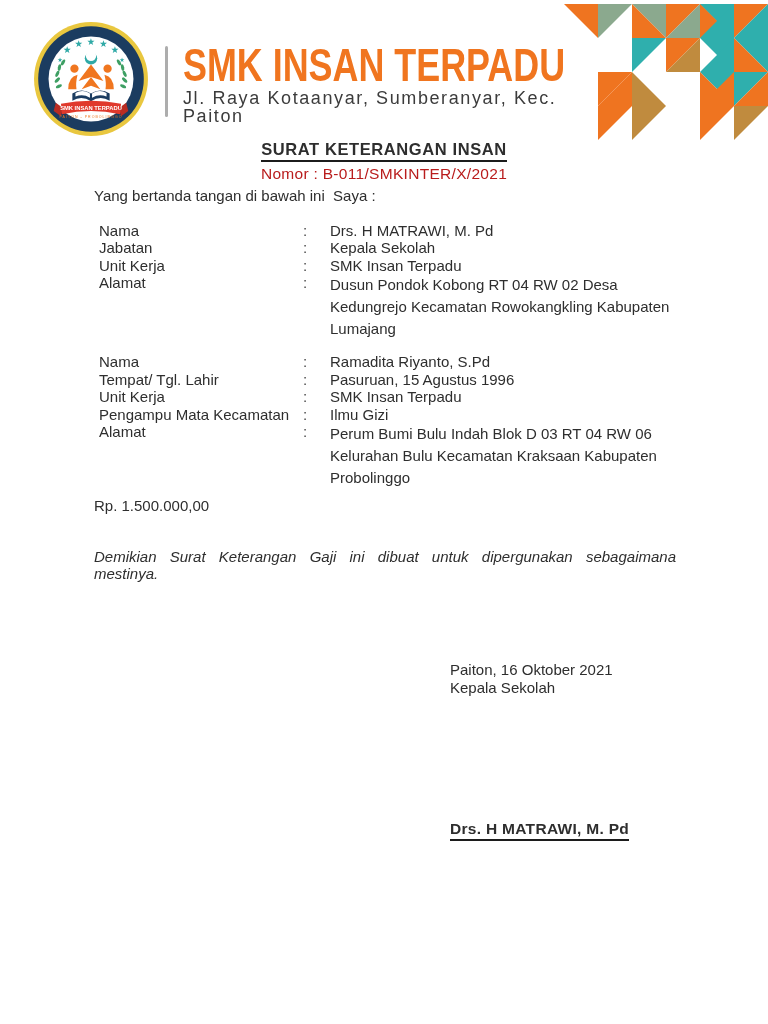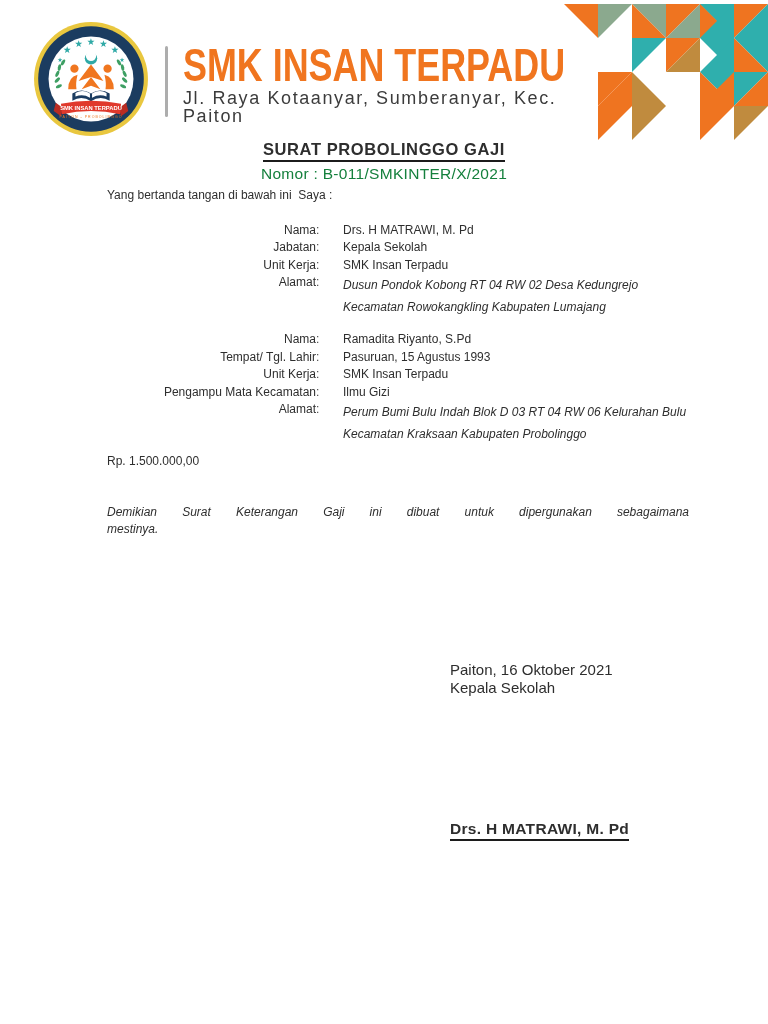--- a/index.html
+++ b/index.html
@@ -17,30 +17,30 @@
   .brand{position:absolute;left:183px;top:42px;width:400px;}
   .school-name{
     font-size:46px;font-weight:bold;line-height:46px;white-space:nowrap;
     transform:scale(0.78,1);transform-origin:0 0;letter-spacing:0px;
   }
   .brand-address{margin-top:1px;font-size:18px;line-height:18px;letter-spacing:1.6px;color:#3c3c3c;}
   .mosaic{position:absolute;right:0;top:0;width:216px;height:150px;}
   
   .title-wrap{position:absolute;left:0;right:0;top:140px;text-align:center;}
   .doc-title{display:inline-block;font-size:16.5px;font-weight:bold;letter-spacing:.6px;border-bottom:2px solid #1c1c1c;padding-bottom:1px;}
-  .doc-number{margin-top:3px;font-size:15.5px;letter-spacing:.3px;color:#15803d;}
-  
-  .content{position:absolute;left:94px;top:187px;width:582px;font-size:12px;line-height:17.5px;margin-left:13px;}
+  .doc-number{margin-top:3px;font-size:15.5px;letter-spacing:.3px;color:#b91c1c;}
+  
+  .content{position:absolute;left:94px;top:187px;width:582px;font-size:15px;line-height:17.5px;}
   .opening{white-space:pre-wrap;}
   .fieldblock{margin-top:17px;padding-left:5px;}
   .row{display:flex;align-items:flex-start;}
-  .lbl{width:204px;flex:none;text-align:right;}
+  .lbl{width:204px;flex:none;}
   .colon{width:27px;flex:none;color:#4a4a4a;}
   .val{flex:1;}
-  .val.tall{line-height:22px;font-style:italic;}
+  .val.tall{line-height:22px;}
   .statement-intro{margin-top:21px;}
   .para{margin-top:8px;}
   .jline{text-align:justify;text-align-last:justify;}
   .closing{margin-top:33px;font-style:italic;}
   
   .sig-block{position:absolute;left:450px;top:661px;font-size:15px;line-height:17.5px;}
   .sig-name{
     position:absolute;left:450px;top:820px;font-size:15.5px;font-weight:bold;
     border-bottom:2px solid #1c1c1c;padding-bottom:1px;letter-spacing:.3px;
   }
@@ -146,21 +146,21 @@
       <polygon points="182,72 182,106 148,106" fill="#EF7420"></polygon>
       <polygon points="182,72 216,72 182,106" fill="#2FAFAD"></polygon>
       <polygon points="216,72 216,106 182,106" fill="#EF7420"></polygon>
       <polygon points="46,106 80,106 46,140" fill="#EF7420"></polygon>
       <polygon points="80,106 114,106 80,140" fill="#C08B3E"></polygon>
       <polygon points="148,106 182,106 148,140" fill="#EF7420"></polygon>
       <polygon points="182,106 216,106 182,140" fill="#C08B3E"></polygon>
     </svg>
 
   <div class="title-wrap">
-    <div class="doc-title">SURAT PROBOLINGGO GAJI</div>
+    <div class="doc-title">SURAT KETERANGAN INSAN</div>
     <div class="doc-number">Nomor : B-011/SMKINTER/X/2021</div>
   </div>
 
   <div class="content">
 
     <div class="opening">Yang bertanda tangan di bawah ini  Saya :</div>
 
     <div class="fieldblock">
       <div class="row">
         <span class="lbl">Nama</span>
@@ -187,21 +187,21 @@
 
     <div class="fieldblock" style="margin-top:13px;">
       <div class="row">
         <span class="lbl">Nama</span>
         <span class="colon">:</span>
         <span class="val">Ramadita Riyanto, S.Pd</span>
       </div>
       <div class="row">
         <span class="lbl">Tempat/ Tgl. Lahir</span>
         <span class="colon">:</span>
-        <span class="val">Pasuruan, 15 Agustus 1993</span>
+        <span class="val">Pasuruan, 15 Agustus 1996</span>
       </div>
       <div class="row">
         <span class="lbl">Unit Kerja</span>
         <span class="colon">:</span>
         <span class="val">SMK Insan Terpadu</span>
       </div>
       <div class="row">
         <span class="lbl">Pengampu Mata Kecamatan</span>
         <span class="colon">:</span>
         <span class="val">Ilmu Gizi</span>

